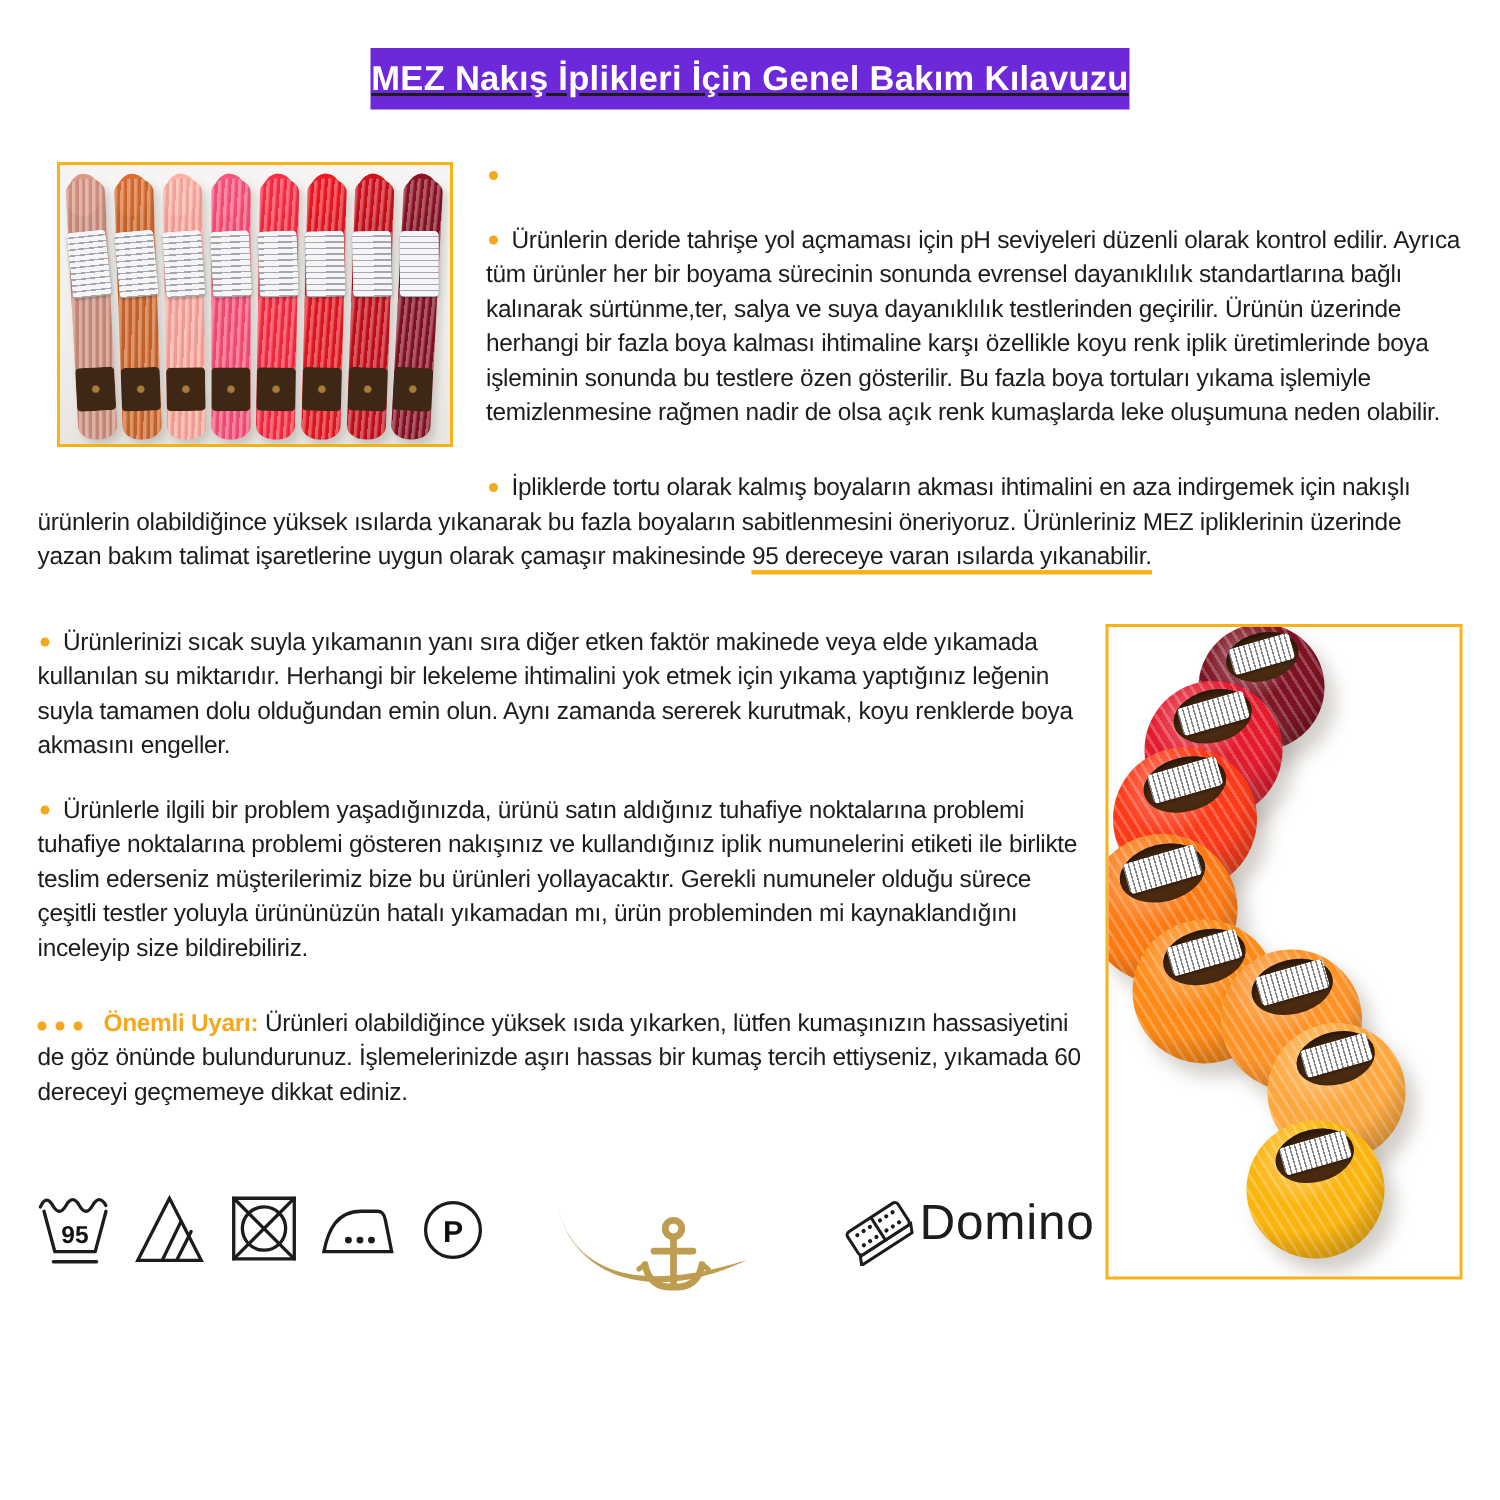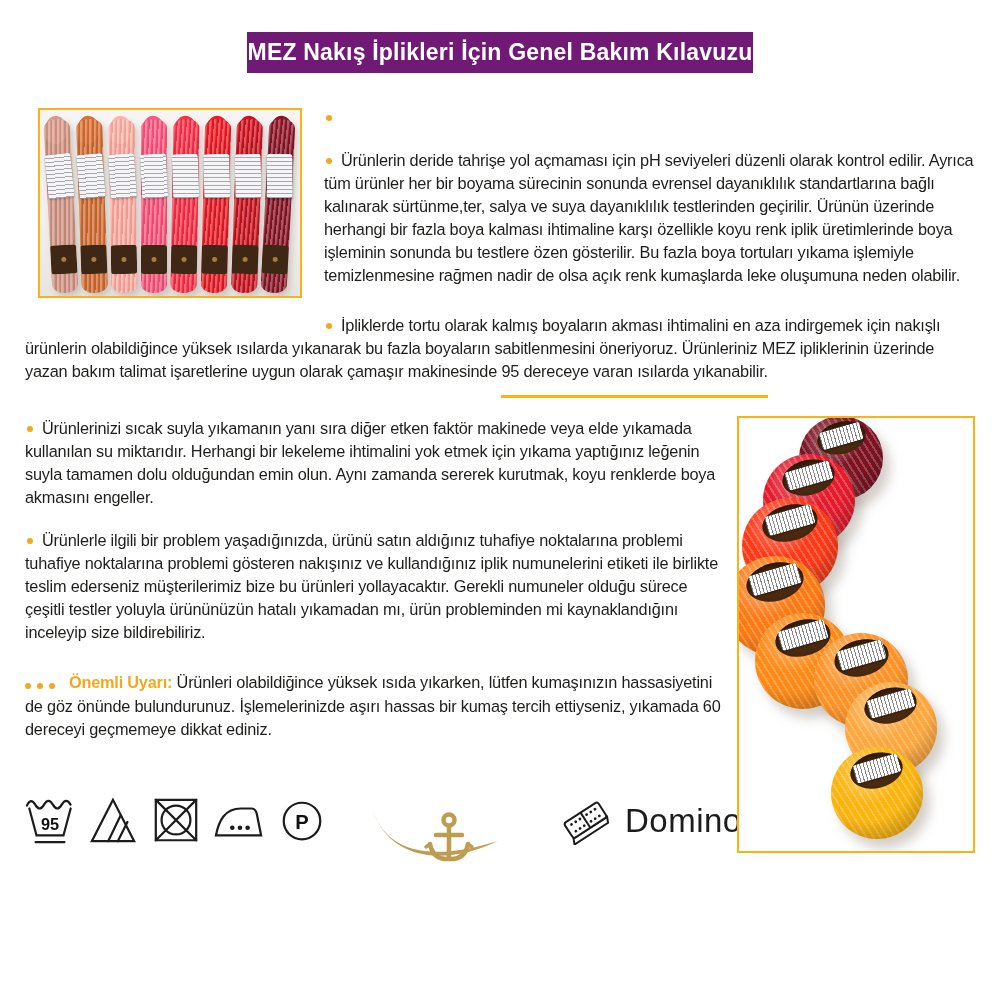--- a/index.html
+++ b/index.html
@@ -13,21 +13,21 @@
   .banner h1 { margin:0; font-size:23px; font-weight:bold; color:#ffffff; letter-spacing:0.2px; }
 
   
   .content { margin-top:33px; }
   .para { margin:0 0 20px 0; font-size:16.3px; line-height:23px; letter-spacing:-0.2px; }
   .para.gap-lg { margin-bottom:27px; }
   .bullet { display:inline-block; width:6px; height:6px; border-radius:50%; margin:0 9px 2px 2px; vertical-align:middle; }
   .warn-dots { display:inline-block; margin-right:8px; vertical-align:middle; }
   .warn-dots i { display:inline-block; width:6px; height:6px; border-radius:50%; margin-right:6px; }
   .warn-label { font-weight:bold; }
-  .underlined { border-bottom:3px solid; padding-bottom:15px; }
+  .underlined { border-bottom:3px solid; padding-bottom:0; }
 
   
   .photo-left {
     float:left; width:264px; height:190px; margin:2px 22px 36px 13px; box-sizing:border-box;
     border:2px solid #FBB216; background:linear-gradient(#f7f5f3 0%, #f1efec 60%, #e9e6e1 100%);
     position:relative; overflow:hidden;
   }
   .skein { position:absolute; top:9px; width:26px; height:174px; border-radius:12px / 9px;
            box-shadow:3px 4px 6px rgba(140,130,120,.35); }
   .skein::before { 
@@ -81,31 +81,31 @@
   .symbol { width:50px; height:58px; }
   .symbol path, .symbol circle, .symbol line { fill:none; stroke:#1c1c1c; stroke-width:2.3; stroke-linecap:round; }
   .symbol .dot { fill:#1c1c1c; stroke:none; }
   .symbol text { fill:#111; stroke:none; font-family:"Liberation Sans", sans-serif; font-weight:bold; }
 
   .anchor-logo { position:relative; width:148px; height:100px; margin-left:38px; flex:none; }
   .anchor-word { font-family:"Liberation Serif", serif; font-size:43px; line-height:1; color:#BE9C50; letter-spacing:-1px; }
   .anchor-word sup { font-size:12px; vertical-align:22px; letter-spacing:0; }
   .anchor-mark { position:absolute; left:0; top:36px; }
 
-  .domino-logo { display:flex; align-items:center; gap:12px; margin-left:46px; flex:none; }
+  .domino-logo { display:flex; margin-left:46px; flex:none; }
   .domino-word { font-size:33px; color:#1c1c1c; letter-spacing:0.5px; }
   .domino-tile path, .domino-tile rect, .domino-tile line { fill:#fff; stroke:#1c1c1c; stroke-width:2; }
   .domino-tile .pip { fill:#1c1c1c; stroke:none; }
 </style>
 </head>
 <body>
 
 <div class="page">
 
-  <header class="banner" style="background-color: #701a75;">
+  <header class="banner" style="background-color: #6d28d9; text-decoration: underline;">
     <h1>MEZ Nakış İplikleri İçin Genel Bakım Kılavuzu</h1>
   </header>
 
   <main class="content">
 
     <div class="photo photo-left">
       <div class="skein sk1" style="background-color: rgb(206, 143, 126);">
           <span class="skein-label"></span>
           <span class="skein-band"></span>
         </div>

